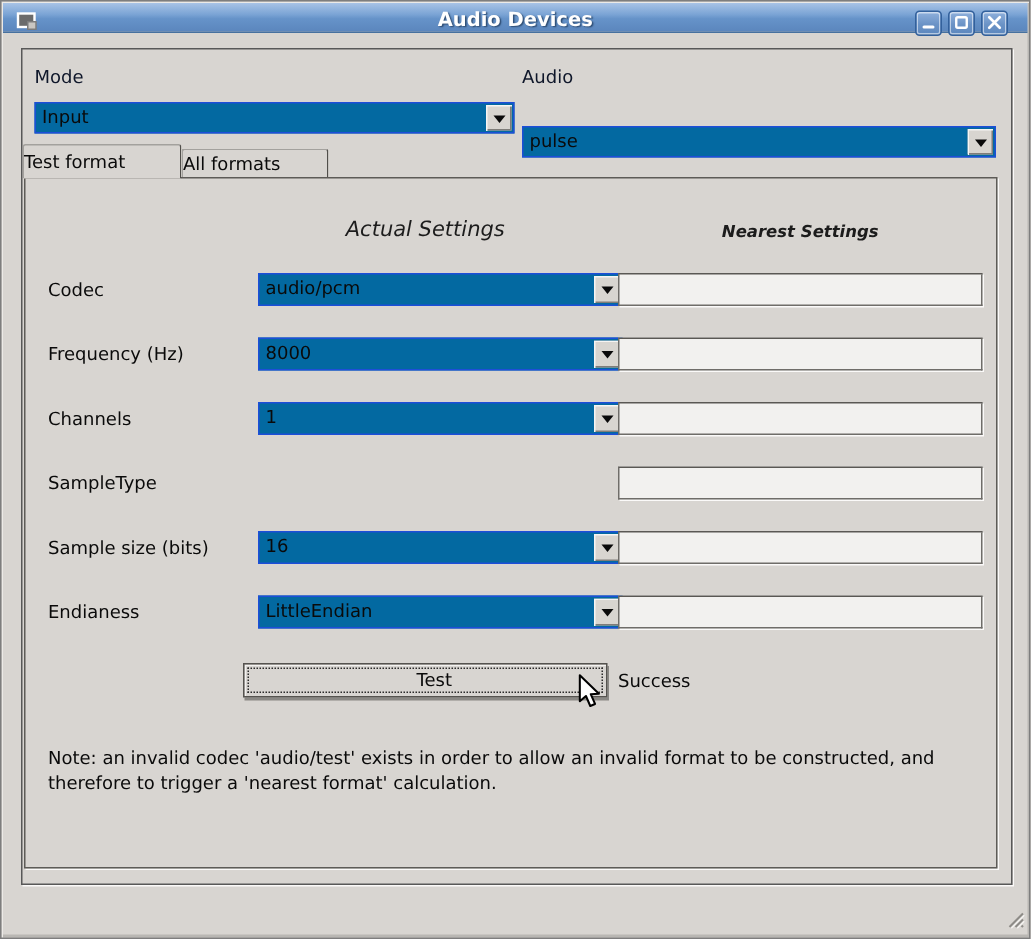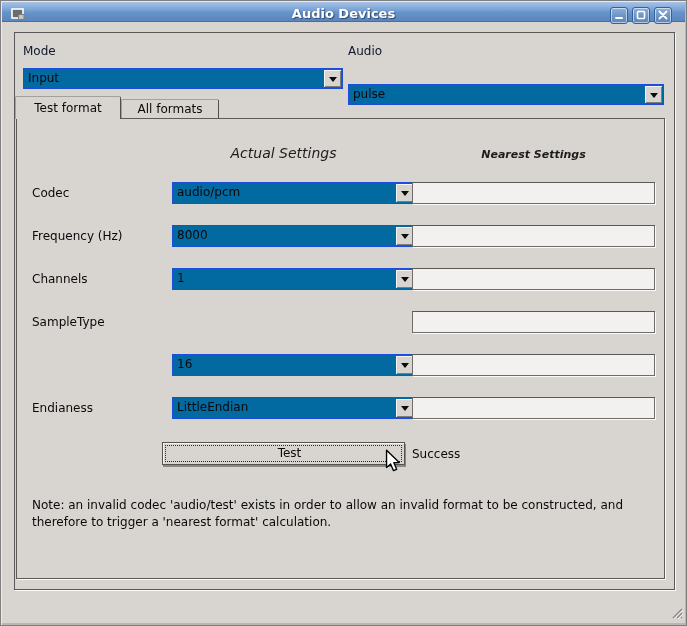--- a/index.html
+++ b/index.html
@@ -74,21 +74,21 @@
   .combo-mode   { left: 22px;  top: 67px; width: 320px; }
   .combo-device { left: 347px; top: 67px; width: 316px; margin-top: 16px; }
   
   .tab {
     position: absolute;
     background: #d8d5d1;
     border-top: 1px solid #a3a19d;
     border-left: 1px solid #a3a19d;
     border-right: 1px solid #504e4a;
     border-radius: 2px 2px 0 0;
-    text-align: center; font-size: 12px;
+    text-align: left; font-size: 12px;
   }
   .tab.active   { left: 14px;  top: 95px; width: 106px; height: 23px; line-height: 22px; z-index: 3; }
   .tab.inactive { left: 120px; top: 98px; width: 98px;  height: 19px; line-height: 18px; z-index: 1; }
   
   .panel {
     position: absolute; left: 15px; top: 117px; width: 649px; height: 461px;
     background: #d8d5d1;
     border: 1px solid #5d5b57;
     box-shadow: 1px 1px 0 #fbfaf9;
     z-index: 2;
@@ -220,20 +220,21 @@
       </div>
       <div class="nfield"></div>
     </div>
 
     <div class="row row-3">
       <span class="row-label">SampleType</span>
       <div class="nfield"></div>
     </div>
 
     <div class="row row-4">
+      <span class="row-label">Sample size (bits)</span>
       <div class="combo">
         <span class="combo-value">16</span>
         <span class="combo-btn">
             <span class="combo-arrow"></span>
           </span>
       </div>
       <div class="nfield"></div>
     </div>
 
     <div class="row row-5">

